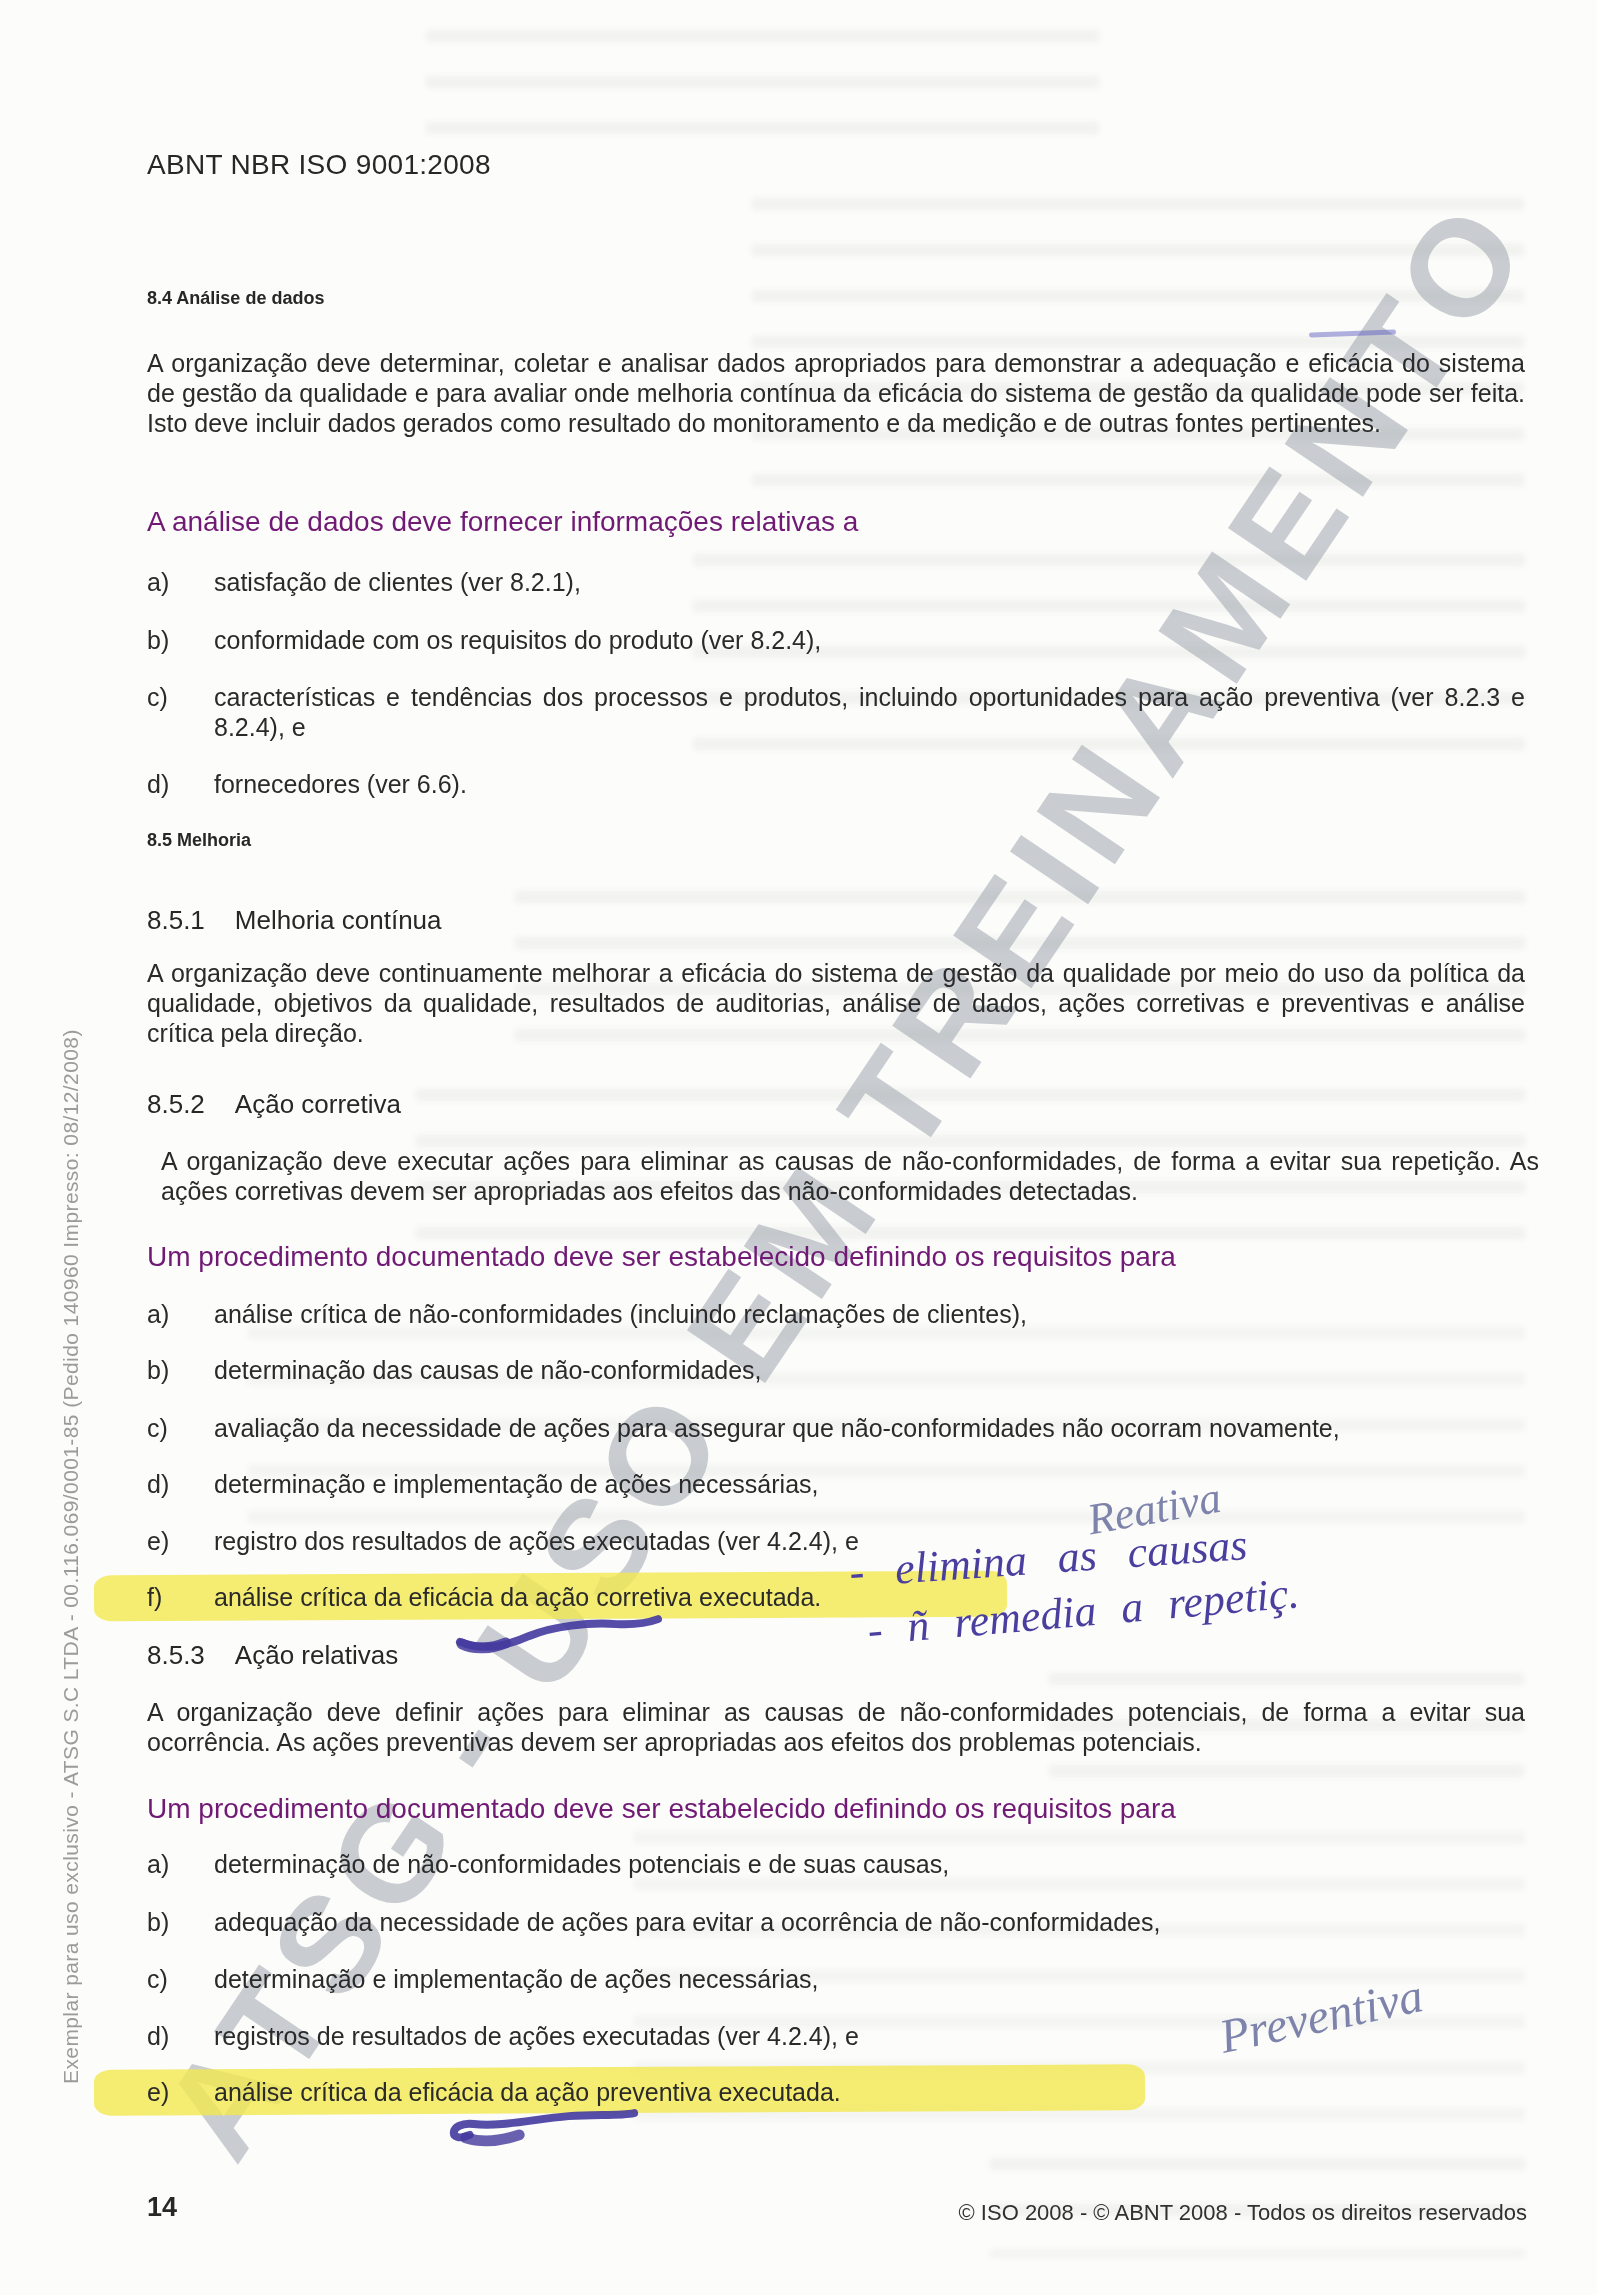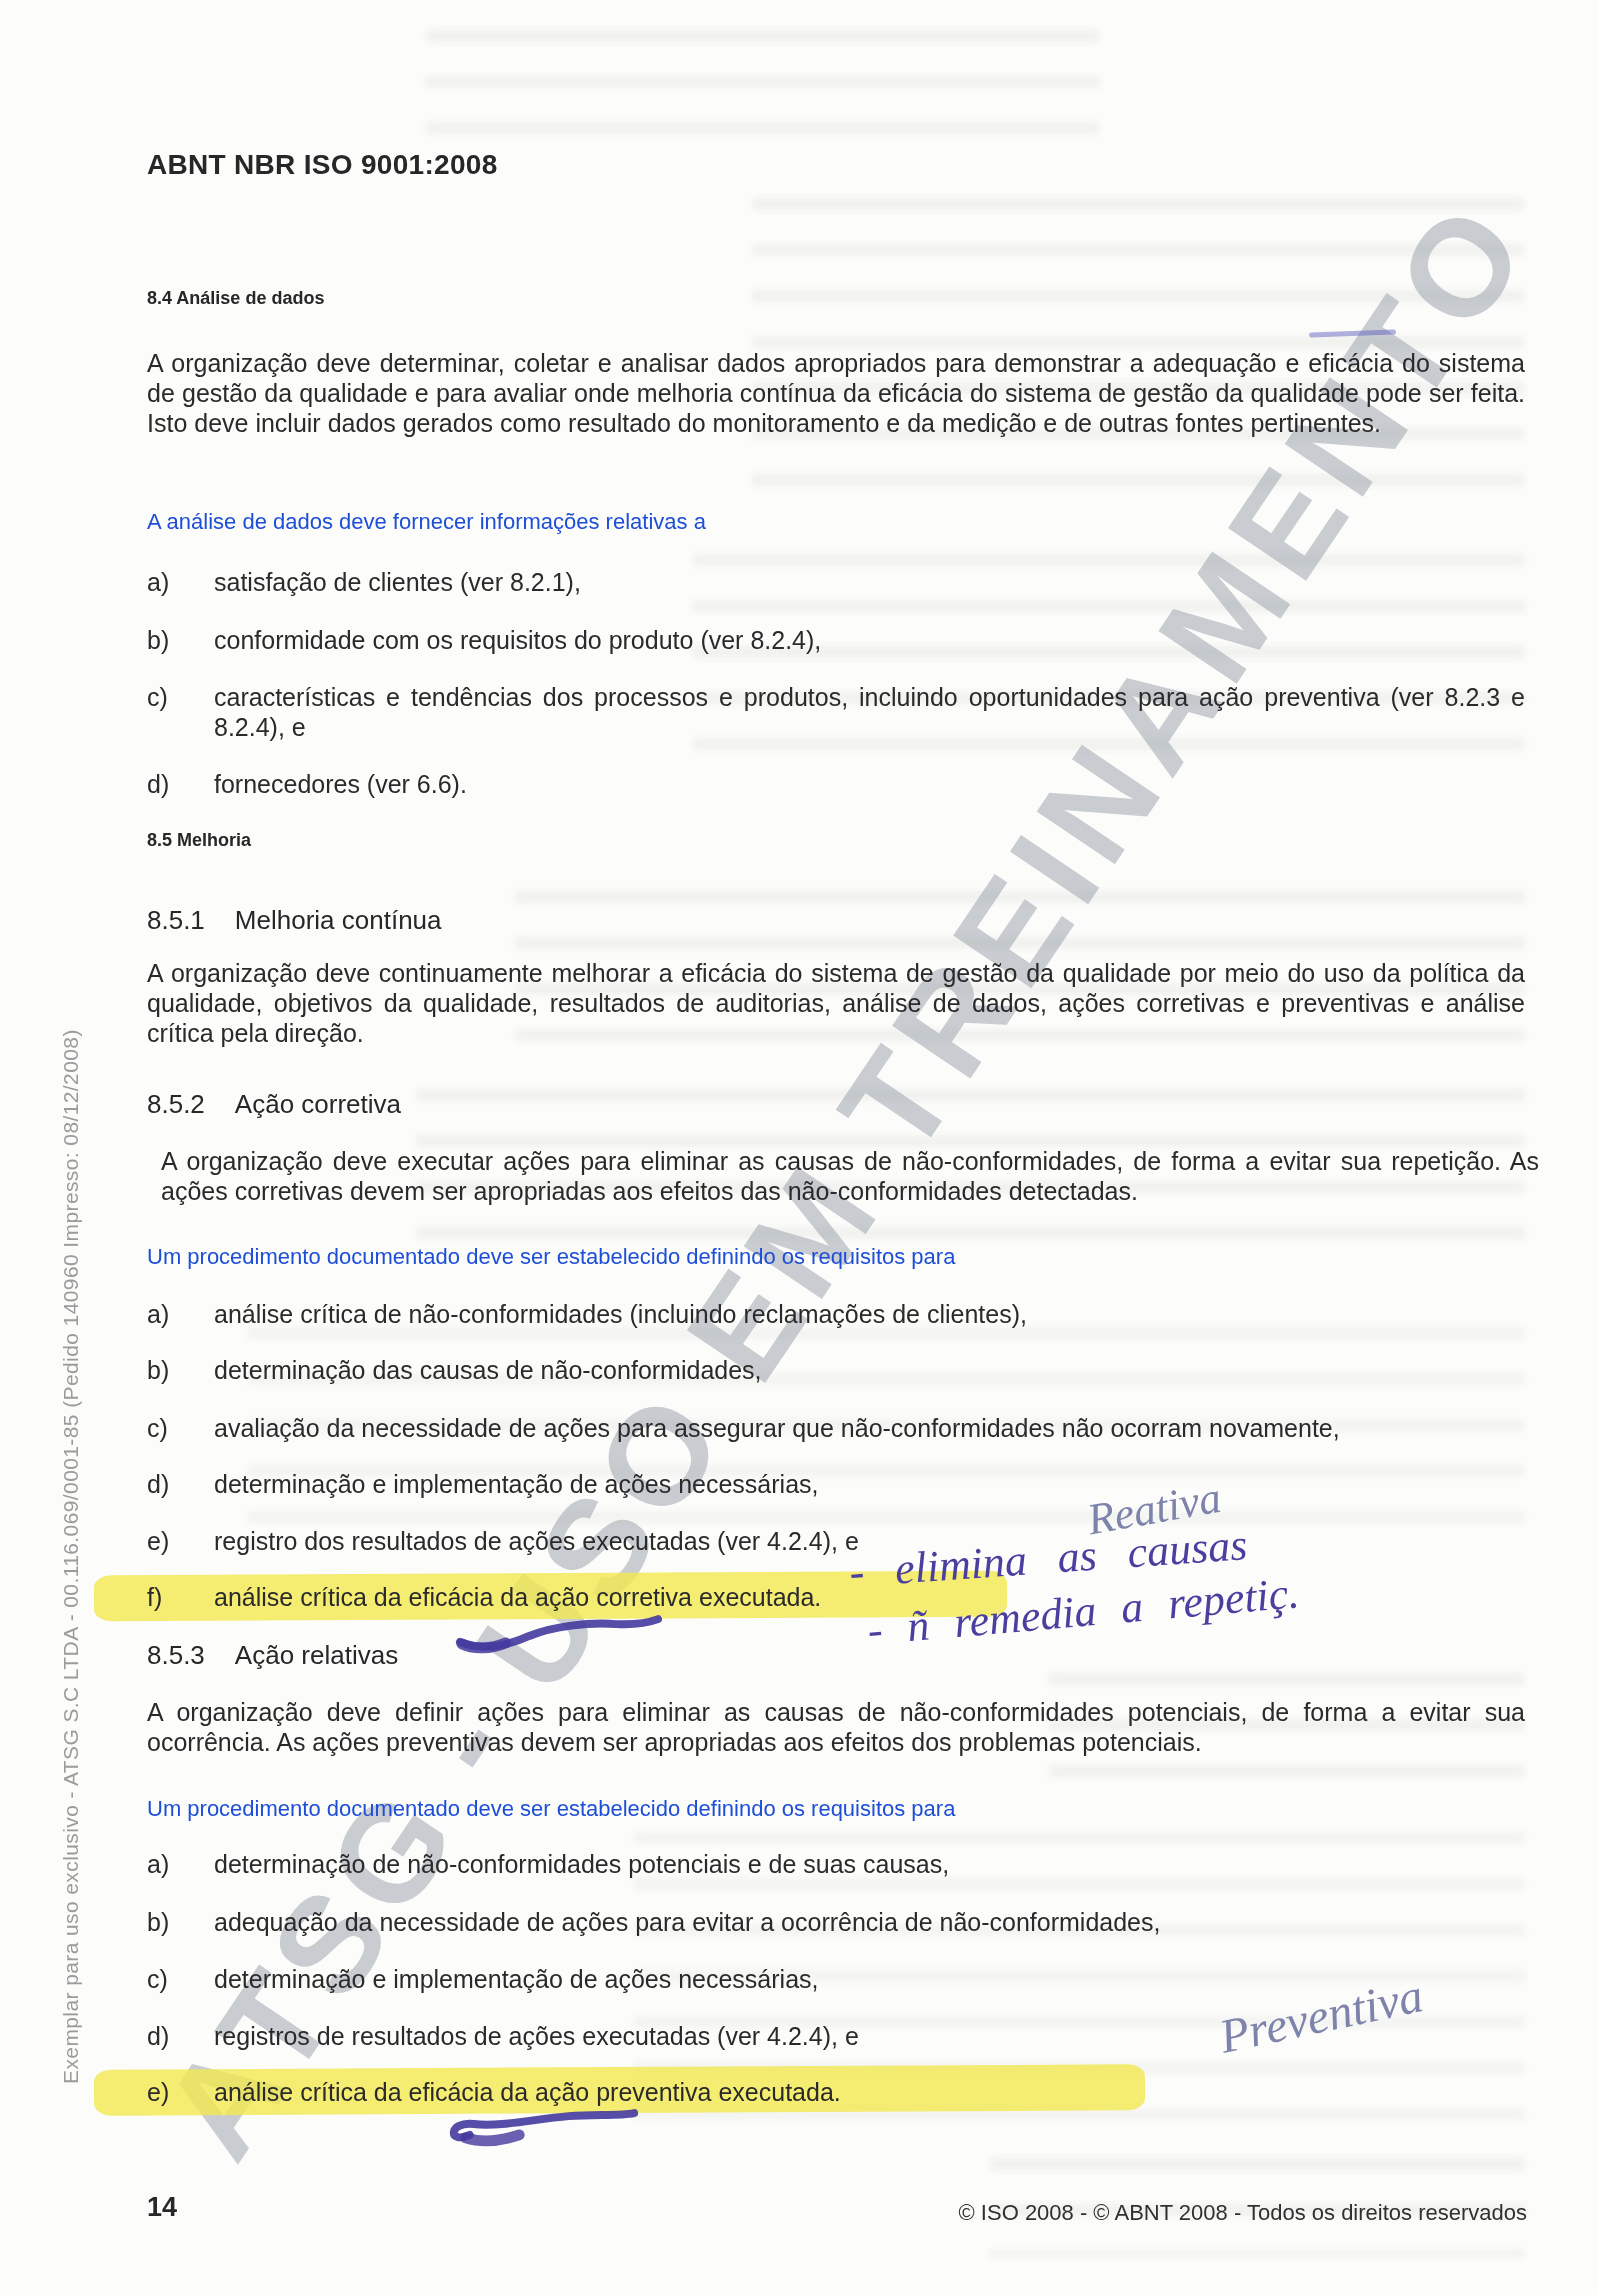--- a/index.html
+++ b/index.html
@@ -3,26 +3,26 @@
 <meta charset="utf-8">
 <style>
   html,body{margin:0;padding:0}
   body{
     width:1598px;height:2296px;position:relative;overflow:hidden;
     background:#fcfcfa;color:#272727;
     font-family:"Liberation Sans",sans-serif;
   }
   .abs{position:absolute}
   
-  .doc-title{font-size:28px;font-weight:bold;letter-spacing:0.3px}
+  .doc-title{font-size:28px;font-weight:normal;letter-spacing:0.3px}
   .h1{font-size:18px;font-weight:bold}
   .h2{font-size:26px;font-weight:normal}
   .h2 .num{margin-right:30px}
   .para{font-size:25px;line-height:30px;width:1378px;text-align:justify;color:#2a2a2a}
-  .line{font-size:22px;line-height:30px;color:#1d4ed8}
+  .line{font-size:28px;line-height:30px;color:#701a75}
   .li{position:absolute;left:147px;width:1378px;font-size:25px;line-height:30px;color:#2a2a2a}
   .li .lbl{position:absolute;left:0;top:0}
   .li .txt{display:block;padding-left:67px;text-align:justify}
   
   .pgnum{font-size:27px;font-weight:bold}
   .copy{font-size:22px;color:#303030}
   
   .vside{transform-origin:0 0;transform:rotate(-90deg);width:1114px;
          font-size:21px;color:#9b9b9b;letter-spacing:0.4px;white-space:nowrap}
   

